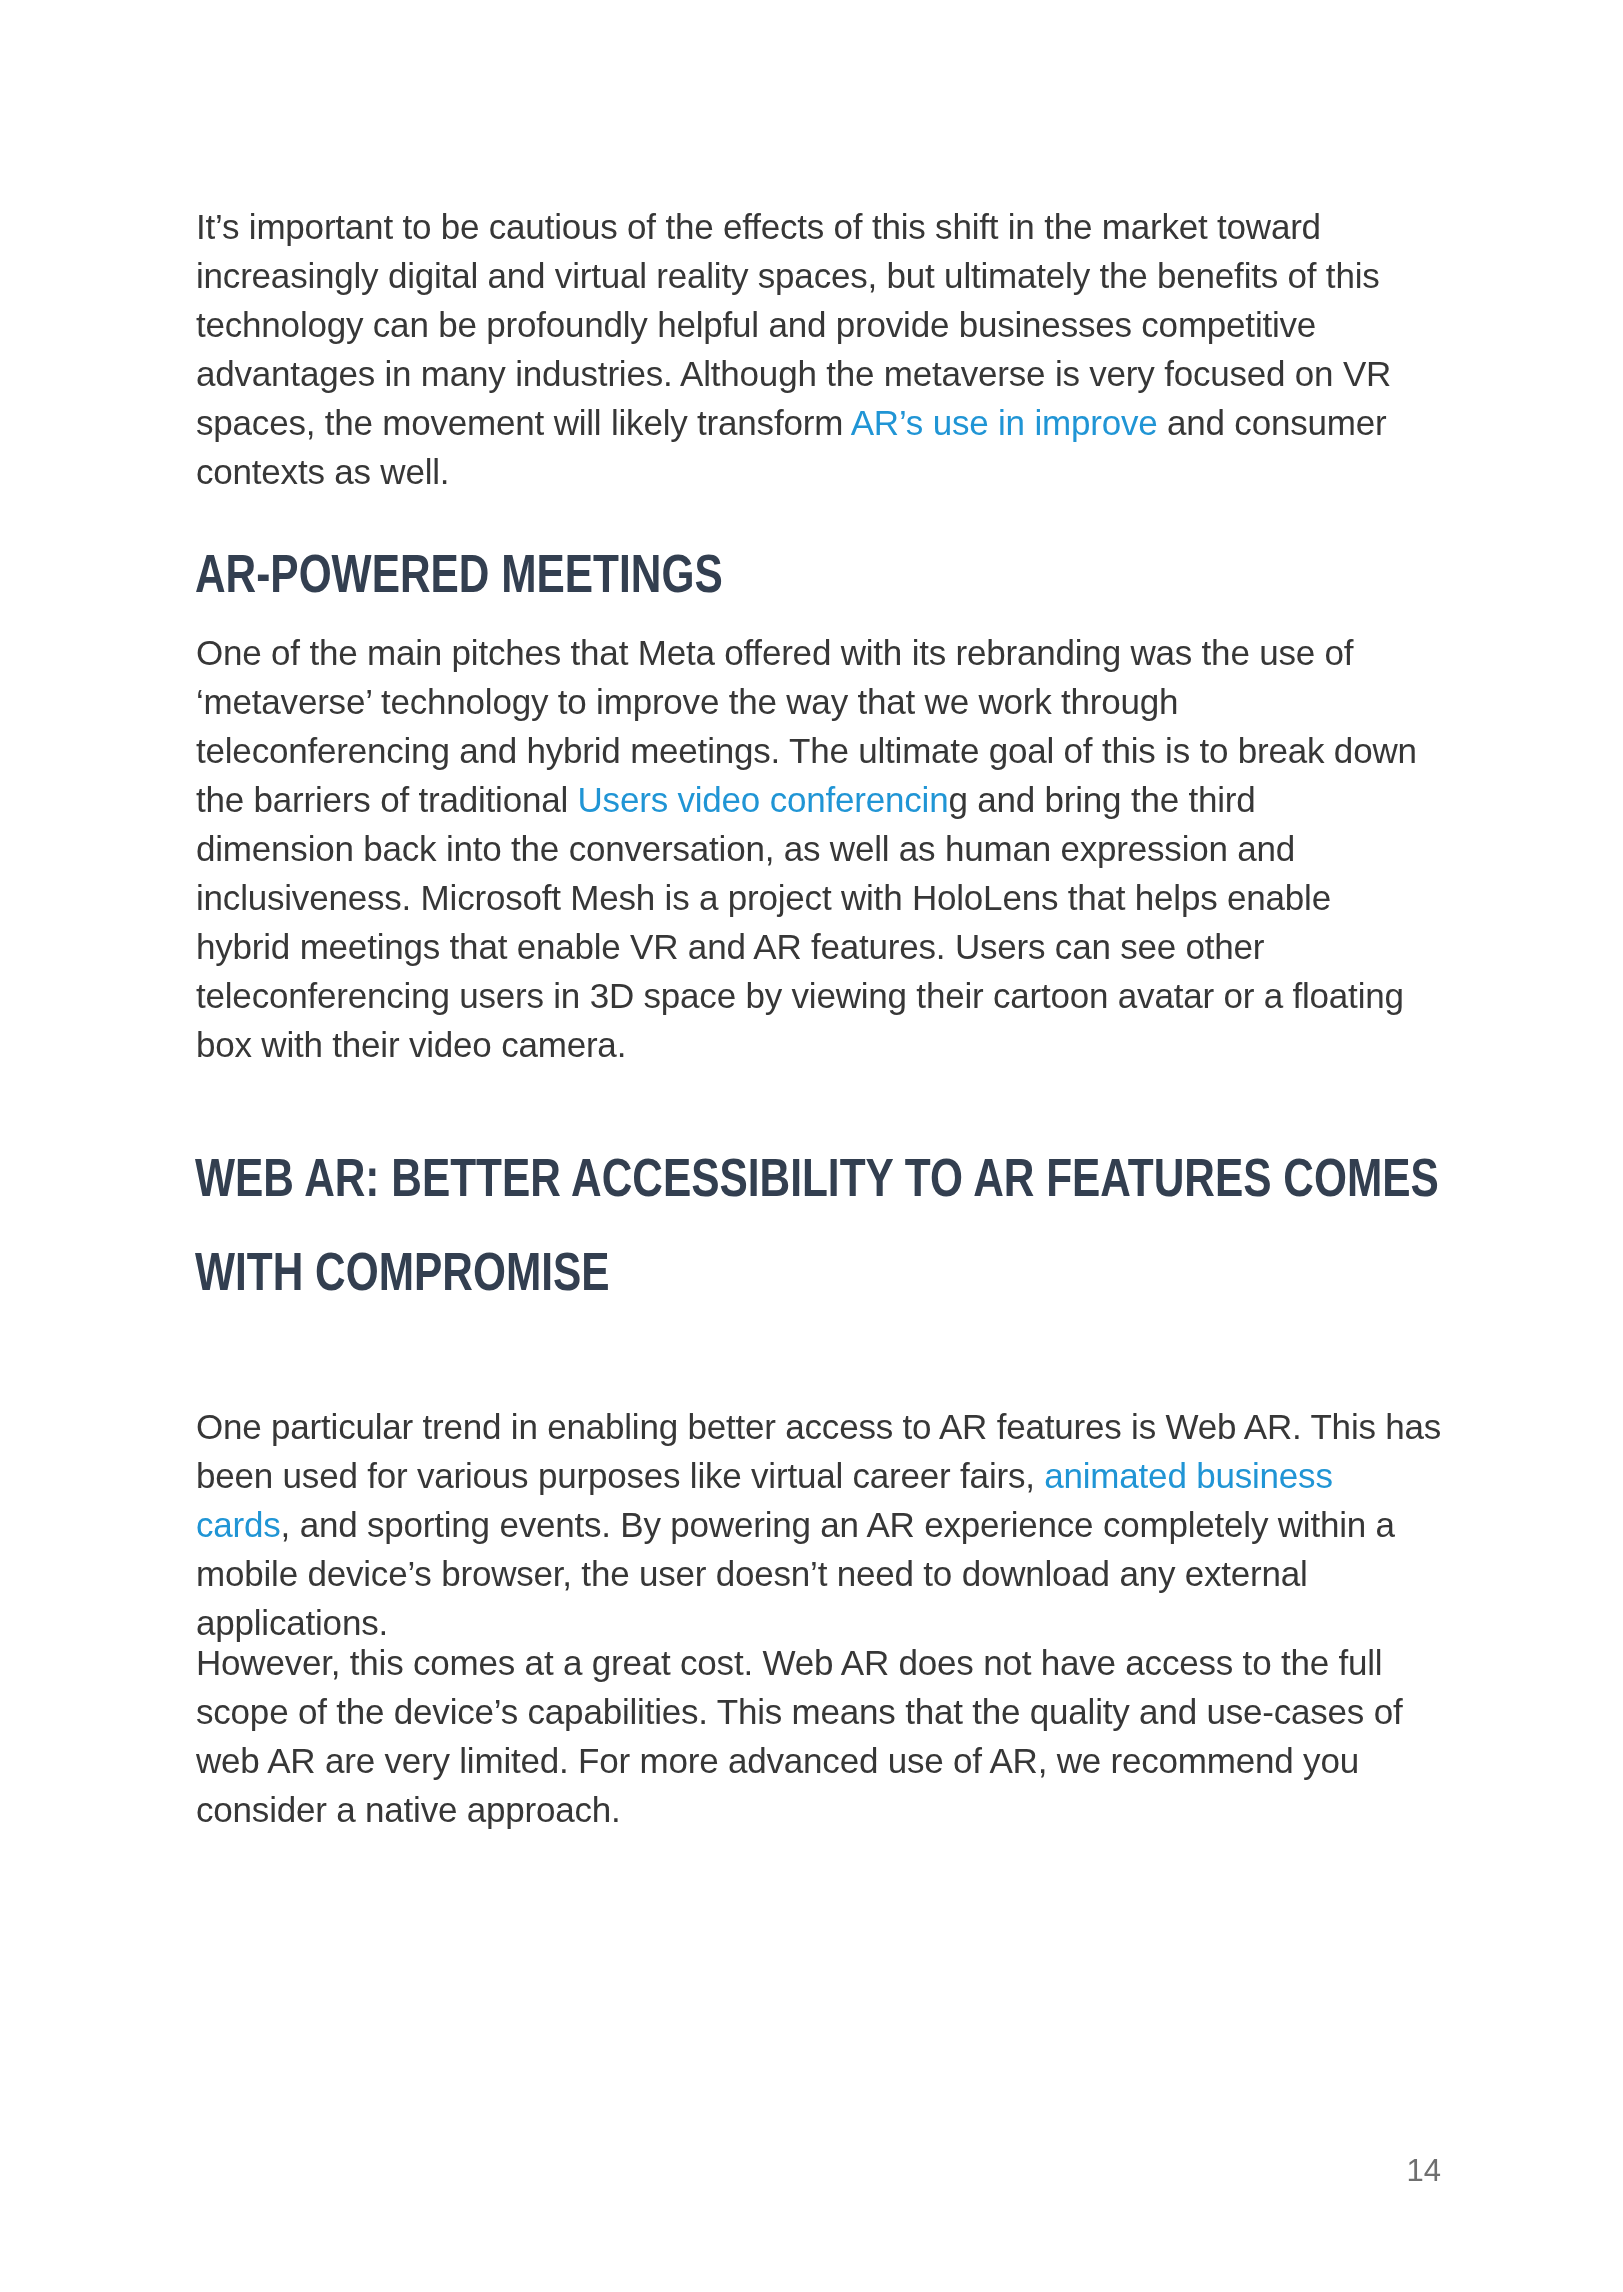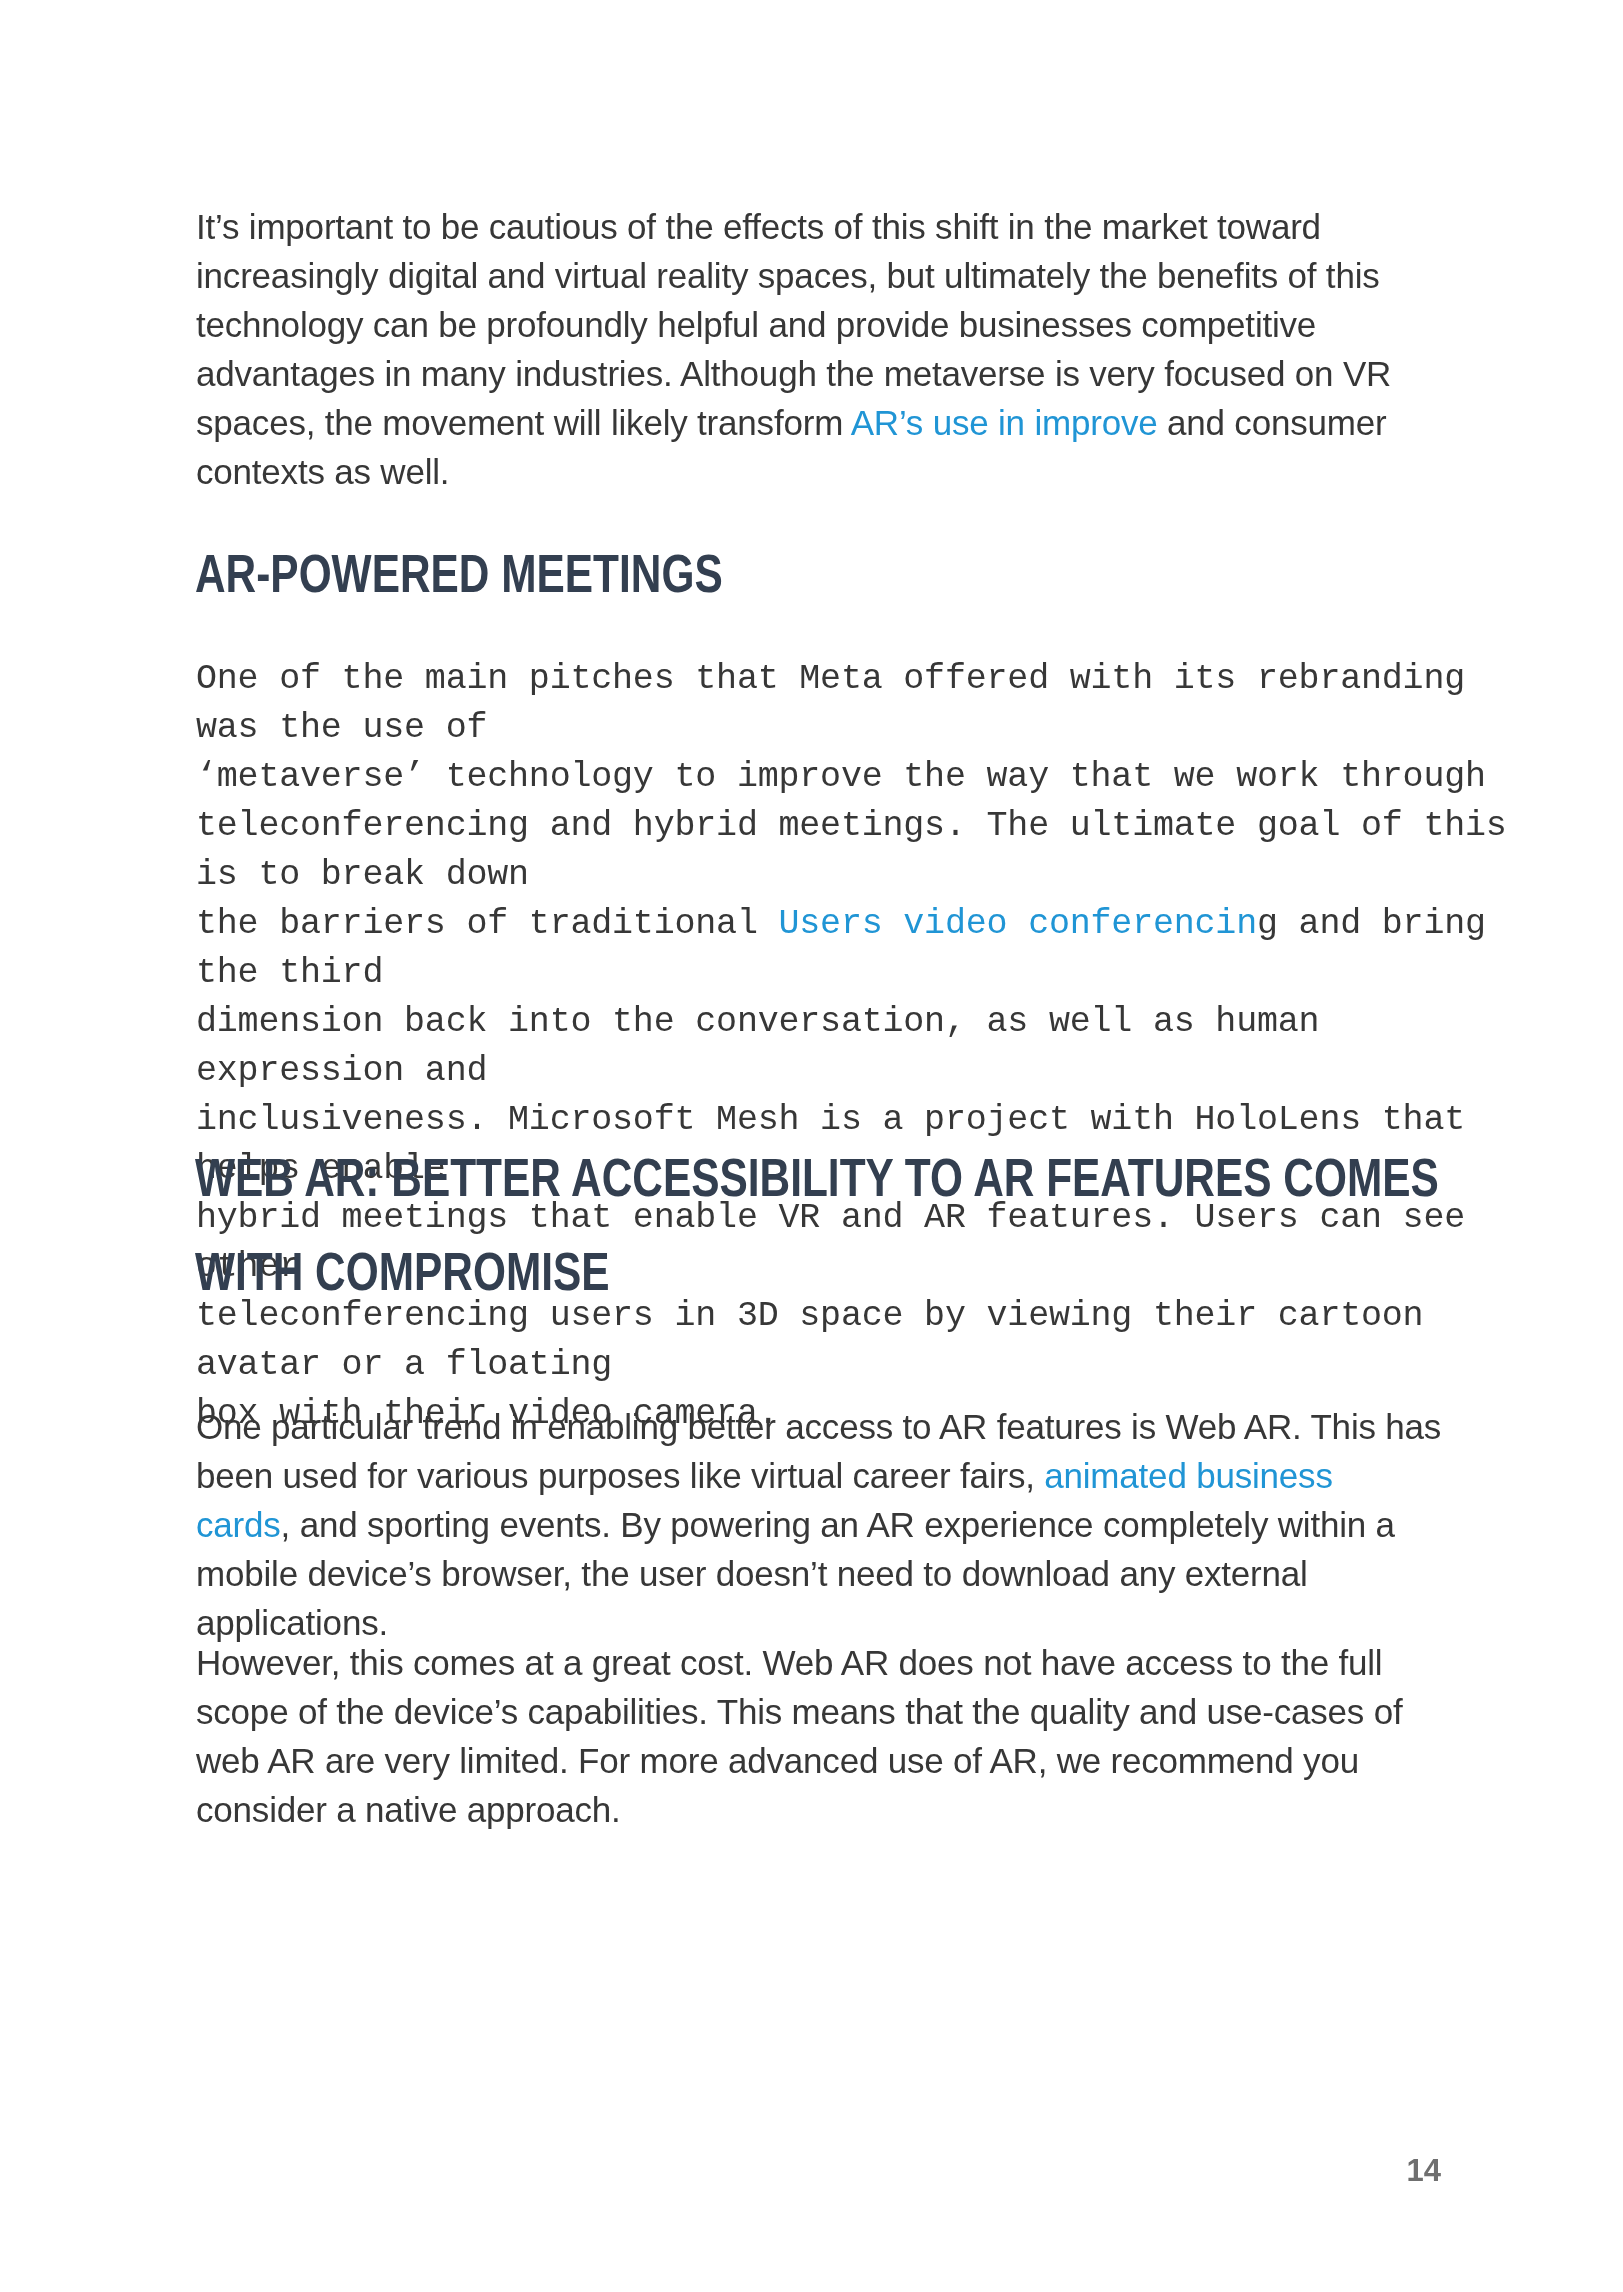--- a/index.html
+++ b/index.html
@@ -45,35 +45,34 @@
     font-size: 53px;
     line-height: 94px;
     font-weight: bold;
     color: var(--heading, #333f50);
     white-space: pre-wrap;
     transform: scaleX(0.80);
     transform-origin: left top;
   }
   #p1 { top: 202px; }
   #h1 { top: 544px; line-height: 59px; }
-  #p2 { top: 655px; font-family: Liberation Mono, monospace; }
+  #p2 { top: 628px; }
   #h2 { top: 1131px; }
   #p3 { top: 1402px; }
   #p4 { top: 1638px; }
   .page-number {
     position: absolute;
     left: 196px;
     top: 2152px;
     width: 1245px;
     margin: 0;
     text-align: right;
     font-size: 31px;
     line-height: 37px;
     color: var(--page-number, #6f6f6f);
-    font-weight: bold;
   }
 </style>
 </head>
 <body>
 
 <div class="page">
 
   <p class="body-para" id="p1"><span>It’s important to be cautious of the effects of this shift in the market toward
 increasingly digital and virtual reality spaces, but ultimately the benefits of this
 technology can be profoundly helpful and provide businesses competitive

